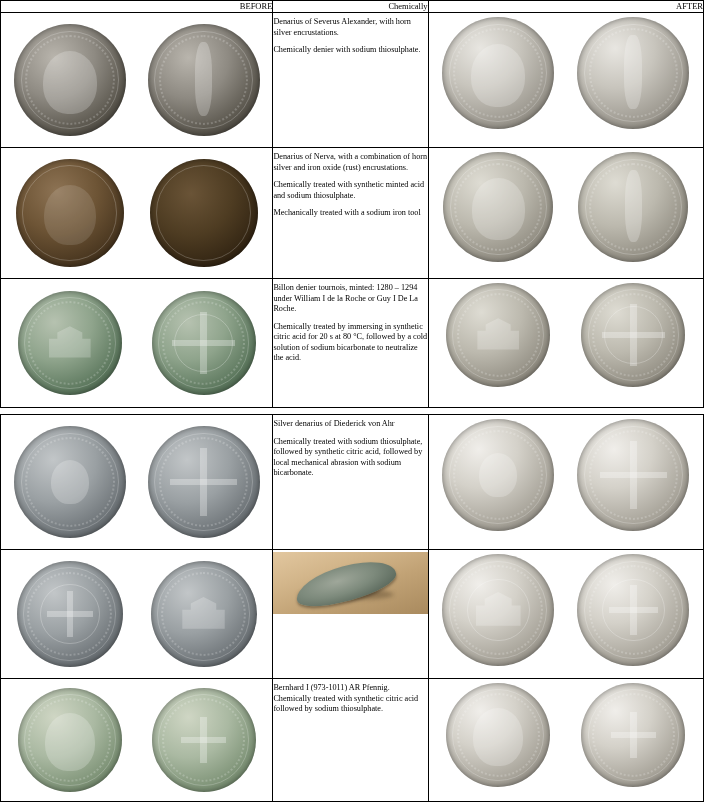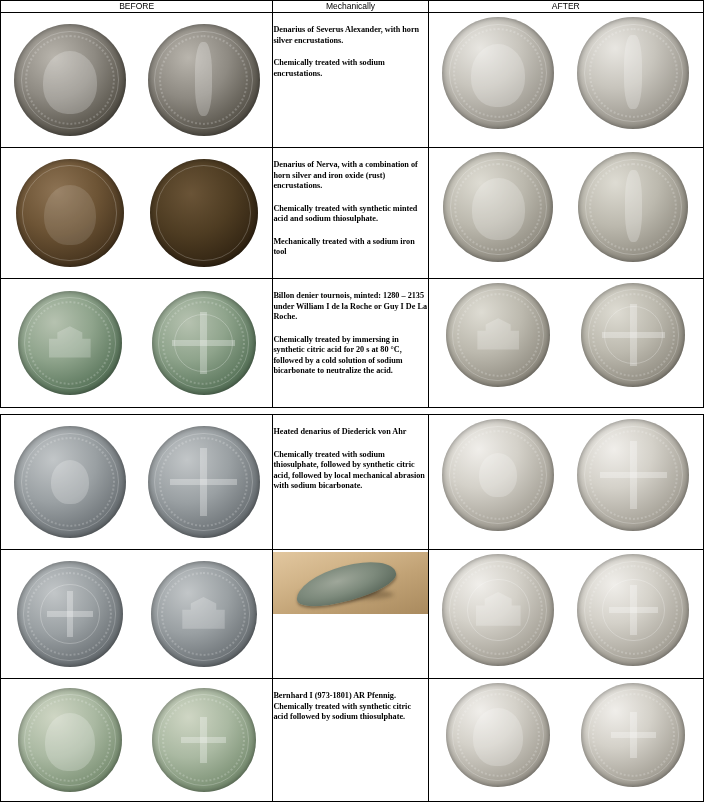--- a/index.html
+++ b/index.html
@@ -31,36 +31,35 @@
     vertical-align: top;
     padding: 0;
     overflow: hidden;
   }
   .col-before { width: 272px; }
   .col-desc   { width: 155px; }
   .col-after  { width: 275px; }
 
   .hdr-cell {
     font-size: 8.5px;
-    font-family: Liberation Sans, sans-serif;
-    text-align: center;
+    font-family: Liberation Serif, serif;
+    text-align: right;
     font-weight: normal;
     padding: 1px 2px 1px 2px;
     height: 11px;
     line-height: 10px;
     margin-top: 15px;
   }
   .desc-cell {
     padding: 2px 3px 2px 3px;
     font-size: 8.2px;
     line-height: 10.5px;
   }
   .desc-cell p {
-    margin: 12px 0 7px 0;
-    font-weight: bold;
+    margin: 4px 0 7px 0;
   }
   .desc-cell p:last-child { margin-bottom: 0; }
 
   .coin-pair {
     display: flex;
     flex-direction: row;
     align-items: center;
     justify-content: space-around;
     height: 100%;
     padding: 4px 2px;
@@ -241,42 +240,42 @@
 <table class="coin-table">
   <colgroup>
     <col class="col-before">
     <col class="col-desc">
     <col class="col-after">
   </colgroup>
 
   <tbody>
         <tr>
     <th class="hdr-cell">BEFORE</th>
-    <th class="hdr-cell">Mechanically</th>
+    <th class="hdr-cell">Chemically</th>
     <th class="hdr-cell">AFTER</th>
   </tr>
 
   <tr>
     <td style="height:134px">
       <div class="coin-pair">
         <div class="coin s-dark-silver" style="width:112px;height:112px">
           <div class="rim"></div>
           <div class="bust"></div>
           <div class="legend-ring"></div>
         </div>
         <div class="coin s-dark-silver" style="width:112px;height:112px">
           <div class="rim"></div>
           <div class="figure"></div>
           <div class="legend-ring"></div>
         </div>
       </div>
     </td>
     <td class="desc-cell">
       <p>Denarius of Severus Alexander, with horn silver encrustations.</p>
-      <p>Chemically treated with sodium encrustations.</p>
+      <p>Chemically denier with sodium thiosulphate.</p>
     </td>
     <td>
       <div class="coin-pair">
         <div class="coin s-clean-silver" style="width:112px;height:112px">
           <div class="rim"></div>
           <div class="bust"></div>
           <div class="legend-ring"></div>
         </div>
         <div class="coin s-clean-silver" style="width:112px;height:112px">
           <div class="rim"></div>
@@ -331,21 +330,21 @@
         <div class="coin s-green" style="width:104px;height:104px">
           <div class="rim"></div>
           <div class="inner-ring"></div>
           <div class="cross-v"></div>
           <div class="cross-h"></div>
           <div class="legend-ring"></div>
         </div>
       </div>
     </td>
     <td class="desc-cell">
-      <p>Billon denier tournois, minted: 1280 – 2135 under William I de la Roche or Guy I De La Roche.</p>
+      <p>Billon denier tournois, minted: 1280 – 1294 under William I de la Roche or Guy I De La Roche.</p>
       <p>Chemically treated by immersing in synthetic citric acid for 20 s at 80 °C, followed by a cold solution of sodium bicarbonate to neutralize the acid.</p>
     </td>
     <td>
       <div class="coin-pair">
         <div class="coin s-pale" style="width:104px;height:104px">
           <div class="rim"></div>
           <div class="castle"></div>
           <div class="legend-ring"></div>
         </div>
         <div class="coin s-pale" style="width:104px;height:104px">
@@ -375,21 +374,21 @@
         </div>
         <div class="coin s-grey-blue" style="width:112px;height:112px">
           <div class="rim"></div>
           <div class="cross-v"></div>
           <div class="cross-h"></div>
           <div class="legend-ring"></div>
         </div>
       </div>
     </td>
     <td class="desc-cell">
-      <p>Heated denarius of Diederick von Ahr</p>
+      <p>Silver denarius of Diederick von Ahr</p>
       <p>Chemically treated with sodium thiosulphate, followed by synthetic citric acid, followed by local mechanical abrasion with sodium bicarbonate.</p>
     </td>
     <td>
       <div class="coin-pair">
         <div class="coin s-bright" style="width:112px;height:112px">
           <div class="rim"></div>
           <div class="bust" style="width:34%;left:33%;top:30%;height:40%"></div>
           <div class="legend-ring"></div>
         </div>
         <div class="coin s-bright" style="width:112px;height:112px">
@@ -454,21 +453,21 @@
         </div>
         <div class="coin s-green-light" style="width:104px;height:104px">
           <div class="rim"></div>
           <div class="cross-v" style="top:28%;height:44%"></div>
           <div class="cross-h" style="left:28%;width:44%"></div>
           <div class="legend-ring"></div>
         </div>
       </div>
     </td>
     <td class="desc-cell">
-      <p>Bernhard I (973-1801) AR Pfennig. Chemically treated with synthetic citric acid followed by sodium thiosulphate.</p>
+      <p>Bernhard I (973-1011) AR Pfennig. Chemically treated with synthetic citric acid followed by sodium thiosulphate.</p>
     </td>
     <td>
       <div class="coin-pair">
         <div class="coin s-bright" style="width:104px;height:104px">
           <div class="rim"></div>
           <div class="bust"></div>
           <div class="legend-ring"></div>
         </div>
         <div class="coin s-bright" style="width:104px;height:104px">
           <div class="rim"></div>

